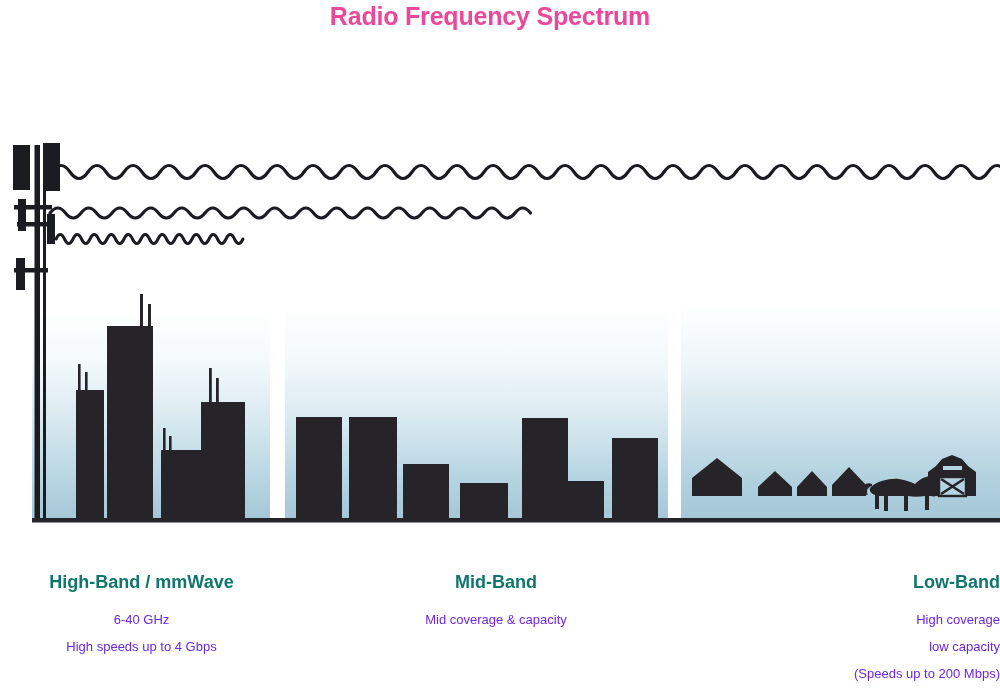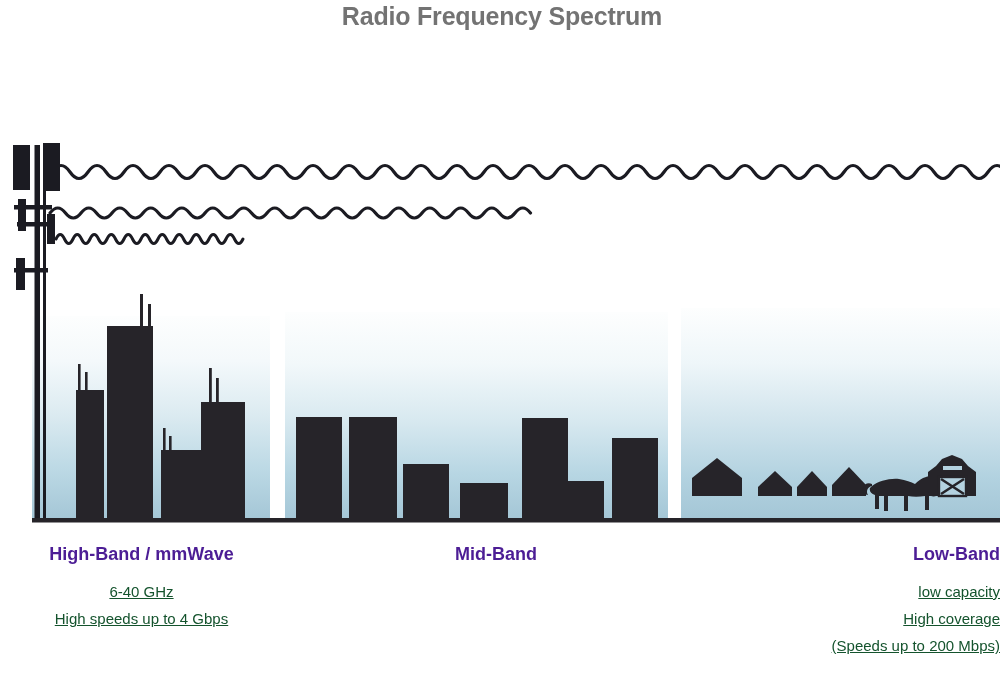--- a/index.html
+++ b/index.html
@@ -7,41 +7,41 @@
     width:1000px;height:700px;
     background:#ffffff;
     font-family:"Liberation Sans", sans-serif;
     color:#1b1b22;
     overflow:hidden;
     position:relative;
   }
   #stage{position:absolute;left:0;top:0;width:1000px;height:700px;}
 
   .title{
-    position:absolute;left:12px;top:2px;width:980px;
+    position:absolute;left:0;top:2px;width:980px;
     text-align:center;
     font-size:25px;font-weight:bold;
     letter-spacing:-0.2px;
-    color:#737373;
+    color:#ec4899;
   }
 
   
   #scene{position:absolute;left:0;top:0;width:1000px;height:545px;}
 
   
   .captions{position:absolute;left:0;top:543px;width:1000px;height:157px;}
   .col{position:absolute;top:0;text-align:center;}
   .col-head{
-    font-size:18px;font-weight:bold;color:#4c1d95;
-    line-height:22px;white-space:nowrap;
+    font-size:18px;font-weight:bold;color:#0f766e;
+    line-height:22px;white-space:nowrap;margin-top:28px;
   }
   .col-lines{margin-top:13px;}
   .col-line{
-    font-size:15px;font-weight:400;color:#14532d;
-    line-height:27px;white-space:nowrap;text-decoration:underline;
+    font-size:13px;font-weight:400;color:#6d28d9;
+    line-height:27px;white-space:nowrap;
   }
   #col-high{left:0px;width:283px;}
   #col-mid{left:336px;width:320px;}
   #col-low{left:680px;width:320px;text-align:right;}
 </style>
 </head>
 <body>
 
 <div id="stage">
 
@@ -244,26 +244,27 @@
       <div class="col-head">High-Band / mmWave</div>
       <div class="col-lines">
         <div class="col-line">6-40 GHz</div>
         <div class="col-line">High speeds up to 4 Gbps</div>
       </div>
     </div>
 
     <div class="col" id="col-mid">
       <div class="col-head">Mid-Band</div>
       <div class="col-lines">
+        <div class="col-line">Mid coverage &amp; capacity</div>
       </div>
     </div>
 
     <div class="col" id="col-low">
       <div class="col-head">Low-Band</div>
       <div class="col-lines">
+        <div class="col-line">High coverage</div>
         <div class="col-line">low capacity</div>
-        <div class="col-line">High coverage</div>
         <div class="col-line">(Speeds up to 200 Mbps)</div>
       </div>
     </div>
 
   </div>
 </div>
 
 </body></html>

